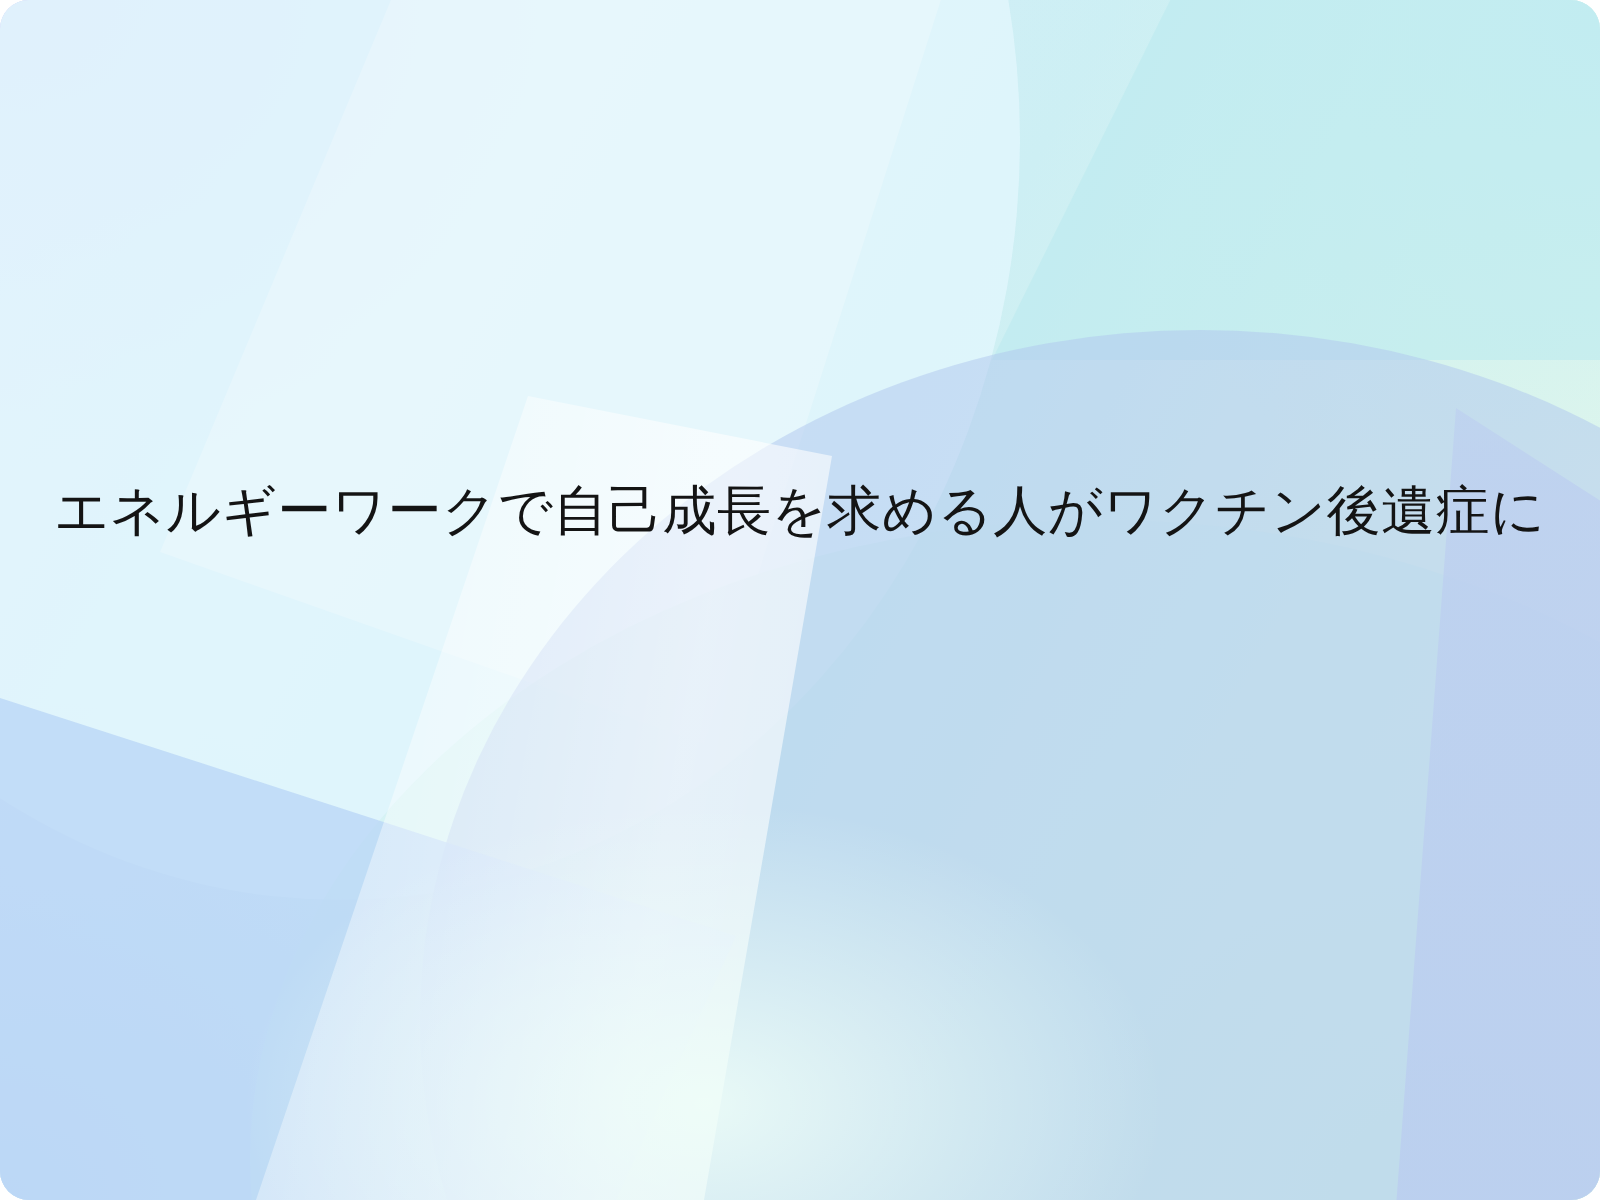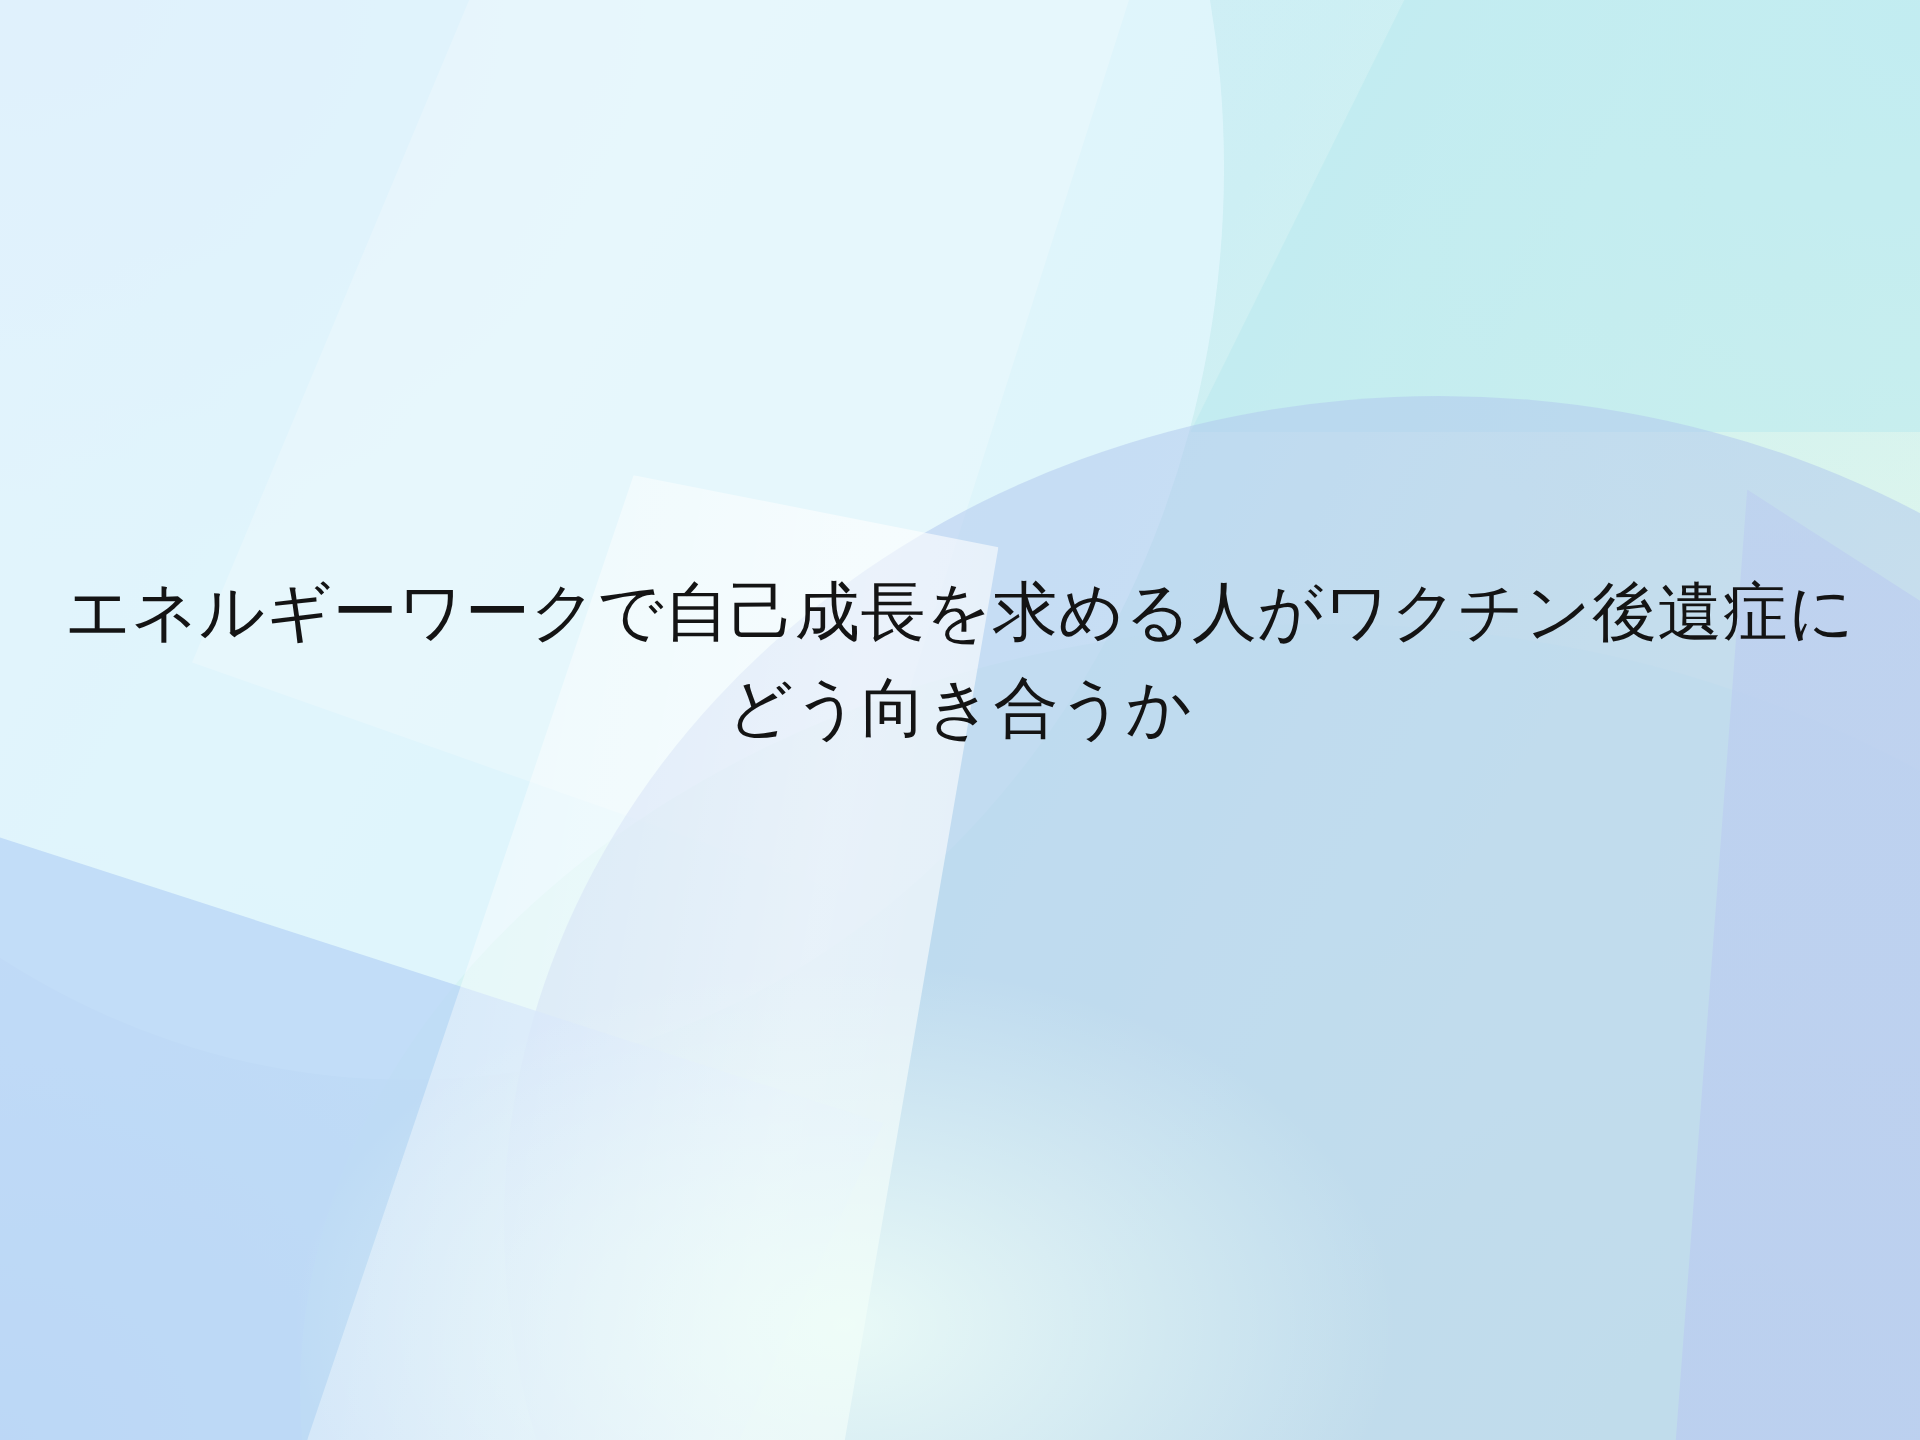--- a/index.html
+++ b/index.html
@@ -13,20 +13,21 @@
   body {
     font-family: "Liberation Sans", "DejaVu Sans", sans-serif;
   }
 
   #slide {
     position: relative;
     width: 1600px;
     height: 1200px;
     overflow: hidden;
     background: #dff3f7;
+    border-radius: 29px;
   }
 
   
   .bg-layer {
     position: absolute;
     inset: 0;
     pointer-events: none;
   }
 
   
@@ -149,16 +150,15 @@
   <div class="bg-layer bg-poly-tr"></div>
   <div class="bg-arc-cyan"></div>
   <div class="bg-arc-blue"></div>
   <div class="bg-layer bg-wedge-bl"></div>
   <div class="bg-layer bg-beam"></div>
   <div class="bg-layer bg-mint"></div>
   <div class="bg-layer bg-right-col"></div>
 
   <div class="title-block">
     <div class="title-line">エネルギーワークで自己成長を求める人がワクチン後遺症に</div>
-    <div class="title-line">どう向き合うか</div>
   </div>
 
 </div>
 
 </body></html>

